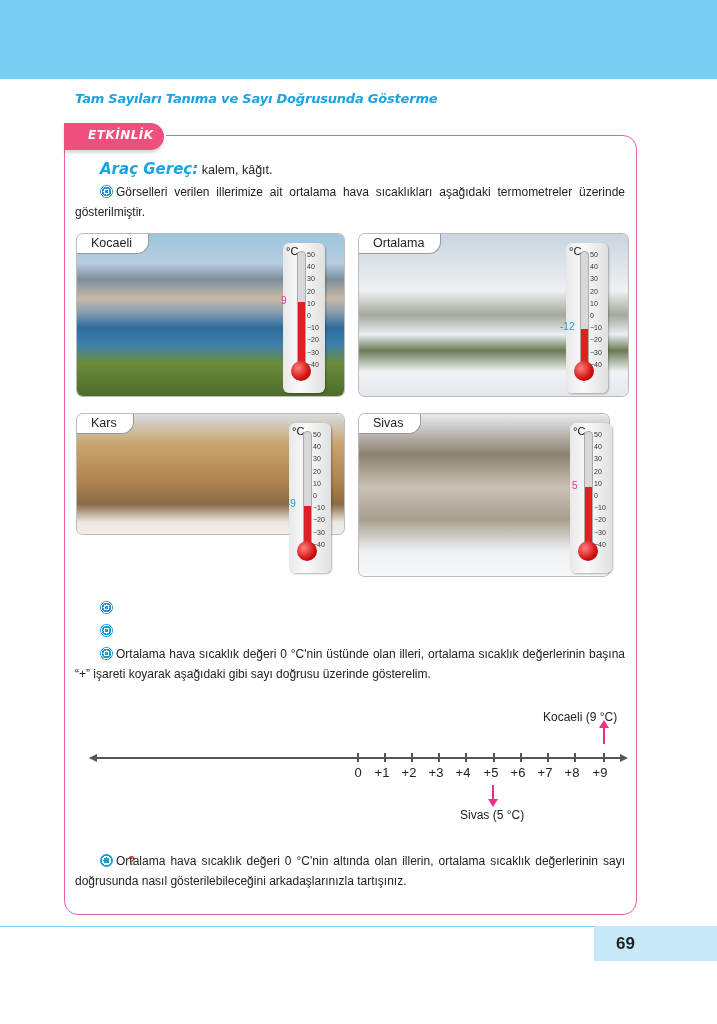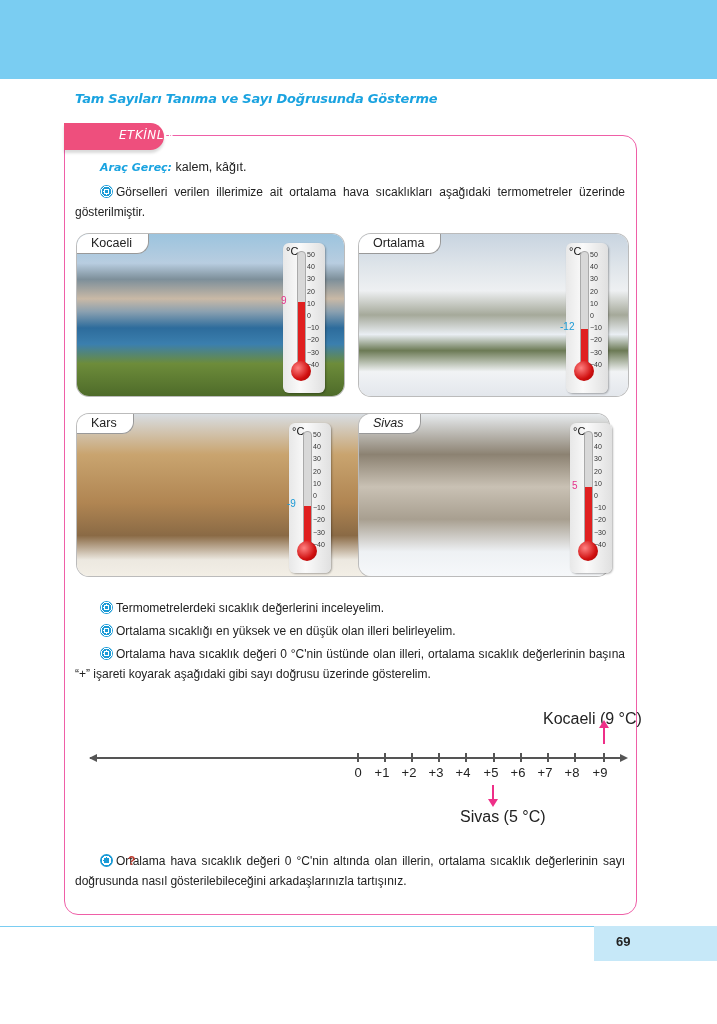--- a/index.html
+++ b/index.html
@@ -5,56 +5,56 @@
   html, body { margin:0; padding:0; }
   body { width:717px; height:1024px; background:#ffffff; position:relative; overflow:hidden;
          font-family:"Liberation Sans", sans-serif; color:#222; }
   .top-band { position:absolute; left:0; top:0; width:717px; height:79px; background:#7acdf2; }
   .section-title { position:absolute; left:75px; top:91px; font-size:13px; font-weight:bold; font-style:italic;
          color:#1aa3e0; font-family:"DejaVu Sans", sans-serif; letter-spacing:-0.2px; }
   .activity-box { position:absolute; left:64px; top:135px; width:573px; height:780px; border:1.5px solid #ef5fa7;
          border-radius:14px; box-sizing:border-box; }
   .activity-tab { position:absolute; left:64px; top:123px; width:100px; height:27px; background:#ee4f7d;
          border-radius:0 14px 14px 0; box-shadow:0 3px 3px rgba(0,0,0,0.15); }
-  .activity-tab span { position:absolute; left:24px; top:5px; color:#fff; font-weight:normal; font-style:italic;
-         font-size:12px; font-family:"DejaVu Sans", sans-serif; letter-spacing:0.5px;margin-left:31px; }
+  .activity-tab span { position:absolute; left:24px; top:5px; color:#fff; font-weight:bold; font-style:italic;
+         font-size:12px; font-family:"DejaVu Sans", sans-serif; letter-spacing:0.5px; }
   .tab-cover { position:absolute; left:62px; top:120px; width:104px; height:20px; background:#fff; }
   .materials { position:absolute; left:100px; top:160px; font-size:12.5px; }
-  .materials .lbl { color:#1aa3e0; font-weight:bold; font-style:italic; font-family:"DejaVu Sans", sans-serif; font-size:11px; }
+  .materials .lbl { color:#1aa3e0; font-weight:bold; font-style:italic; font-family:"DejaVu Sans", sans-serif; font-size:15px; }
   .para { position:absolute; font-size:12px; line-height:20px; text-align:justify; }
   .bullet { display:inline-block; width:13px; height:13px; border-radius:50%; vertical-align:-2px; margin-right:3px;
          background: radial-gradient(circle, #1a9ad6 0 1.5px, #fff 1.5px 3px, #1a9ad6 3px 4.5px, #fff 4.5px 5.5px, #1a9ad6 5.5px 6.5px); }
   .qbullet { display:inline-block; width:13px; height:13px; border-radius:50%; vertical-align:-2px; margin-right:3px; position:relative;
          background: radial-gradient(circle, #1a9ad6 0 3px, #fff 3px 4.5px, #1a9ad6 4.5px 6.5px); }
   .qbullet::after { content:"?"; position:absolute; left:3px; top:-3px; font-size:12px; font-weight:bold; color:#c0392b; }
-  .photo { position:absolute; border-radius:12px; overflow:hidden; box-shadow:0 0 0 1px #bbb; }
+  .photo { position:absolute; border-radius:6px; overflow:hidden; box-shadow:0 0 0 1px #bbb; }
   .city-label { position:absolute; left:0; top:0; background:#fff; border-radius:0 0 12px 0; padding:2px 16px 3px 14px;
          font-size:12.5px; border:1px solid #999; border-top:none; border-left:none; }
   .thermo { position:absolute; width:42px; height:150px; background:linear-gradient(90deg,#e8e8e8,#fafafa 40%,#e0e0e0);
          border-radius:6px; box-shadow:1px 1px 2px rgba(0,0,0,0.3); }
   .thermo .unit { position:absolute; left:3px; top:2px; font-size:11px; color:#111; }
   .thermo .tube { position:absolute; left:14px; top:8px; width:7px; height:115px; background:#d8d8d8; border:1px solid #aaa; border-radius:4px; }
   .thermo .fill { position:absolute; left:15px; width:7px; background:#e02020; }
   .thermo .bulb { position:absolute; left:8px; top:118px; width:20px; height:20px; border-radius:50%;
          background:radial-gradient(circle at 35% 35%, #ff8080, #d01010 60%, #900); }
   .thermo .scale { position:absolute; left:24px; top:6px; font-size:7px; line-height:12.2px; color:#333; }
   .thermo .val { position:absolute; font-size:10px; }
   .numline { position:absolute; left:90px; top:757px; width:535px; height:1.5px; background:#555; }
   .arrow-l { position:absolute; left:89px; top:754px; width:0; height:0; border-top:4px solid transparent; border-bottom:4px solid transparent; border-right:8px solid #555; }
   .arrow-r { position:absolute; left:620px; top:754px; width:0; height:0; border-top:4px solid transparent; border-bottom:4px solid transparent; border-left:8px solid #555; }
   .tick { position:absolute; top:753px; width:1.5px; height:9px; background:#555; }
   .tick-label { position:absolute; top:765px; font-size:13px; transform:translateX(-50%); white-space:nowrap; }
-  .marker { position:absolute; font-size:16px; white-space:nowrap; }
+  .marker { position:absolute; font-size:12px; white-space:nowrap; }
   .pink-up { position:absolute; left:603px; top:726px; width:2px; height:18px; background:#ee2f88; }
   .pink-up::before { content:""; position:absolute; left:-4px; top:-6px; border-left:5px solid transparent; border-right:5px solid transparent; border-bottom:8px solid #ee2f88; }
   .pink-down { position:absolute; left:492px; top:785px; width:2px; height:15px; background:#ee2f88; }
   .pink-down::after { content:""; position:absolute; left:-4px; bottom:-7px; border-left:5px solid transparent; border-right:5px solid transparent; border-top:8px solid #ee2f88; }
   .footer-line { position:absolute; left:0; top:926px; width:595px; height:1px; background:#7acdf2; }
   .page-box { position:absolute; left:594px; top:926px; width:123px; height:35px; background:#c6e8f8; }
-  .page-num { position:absolute; left:22px; top:8px; font-weight:bold; font-size:13px; }
+  .page-num { position:absolute; left:22px; top:8px; font-weight:bold; font-size:17px; }
 </style>
 </head>
 <body>
 
 <div class="top-band"></div>
 <div class="section-title">Tam Sayıları Tanıma ve Sayı Doğrusunda Gösterme</div>
 
 <div class="activity-box"></div>
 <div class="tab-cover"></div>
 <div class="activity-tab">
@@ -68,24 +68,24 @@
 <div class="para" style="left:75px; top:182px; width:550px; text-indent:25px;">
   <span class="bullet"></span><span>Görselleri verilen illerimize ait ortalama hava sıcaklıkları aşağıdaki termometreler üzerinde gösterilmiştir.</span>
 </div>
 
 <div class="photo" style="left:77px; top:234px; width:267px; height:162px; background:linear-gradient(180deg,#9cc4de 0%,#b8cde0 18%,#7d8f9a 28%,#c9b9a6 40%,#8aa0b0 48%,#2d6c9c 58%,#3b7fae 68%,#6d8c3a 80%,#4e6b2a 100%);">
   <div class="city-label">Kocaeli</div>
 </div>
 <div class="photo" style="left:359px; top:234px; width:269px; height:162px; background:linear-gradient(180deg,#c8d4e0 0%,#dfe5ea 20%,#eef0f2 35%,#a5a99a 50%,#e9eef3 62%,#6c7a55 72%,#f1f3f5 85%,#e3e7ec 100%);">
   <div class="city-label">Ortalama</div>
 </div>
-<div class="photo" style="left:77px; top:414px; width:267px; height:162px; background:linear-gradient(180deg,#d8dde2 0%,#c9a46f 25%,#b08552 55%,#8a6a45 75%,#ece8e0 90%,#f3efe6 100%);padding-left:44px;">
+<div class="photo" style="left:77px; top:414px; width:267px; height:120px; background:linear-gradient(180deg,#d8dde2 0%,#c9a46f 25%,#b08552 55%,#8a6a45 75%,#ece8e0 90%,#f3efe6 100%);">
   <div class="city-label">Kars</div>
 </div>
-<div class="photo" style="left:359px; top:414px; width:250px; height:162px; background:linear-gradient(180deg,#e7ebee 0%,#8c8272 25%,#c9c1b4 45%,#a89f90 65%,#eef1f4 85%,#f6f8fa 100%);font-style:italic;">
+<div class="photo" style="left:359px; top:414px; width:250px; height:162px; background:linear-gradient(180deg,#e7ebee 0%,#8c8272 25%,#c9c1b4 45%,#a89f90 65%,#eef1f4 85%,#f6f8fa 100%);">
   <div class="city-label">Sivas</div>
 </div>
 
 <div class="thermo" style="left:283px; top:243px;">
   <div class="unit">°C</div>
   <div class="tube"></div>
   <div class="fill" style="top:59px; height:64px;"></div>
   <div class="bulb"></div>
   <div class="scale">
     <div>50</div>
@@ -153,24 +153,24 @@
       <div>0</div>
       <div>−10</div>
       <div>−20</div>
       <div>−30</div>
       <div>−40</div>
   </div>
   <div class="val" style="left:2px; top:57px; color:#e5318b;">5</div>
 </div>
 
 <div class="para" style="left:75px; top:598px; width:550px; text-indent:25px;">
-  <span class="bullet"></span><span>Termometrelerdeki sıcaklık değerlerini inceleyelim.</span>
+  <span class="bullet"></span>
 </div>
 <div class="para" style="left:75px; top:621px; width:550px; text-indent:25px;">
-  <span class="bullet"></span><span>Ortalama sıcaklığı en yüksek ve en düşük olan illeri belirleyelim.</span>
+  <span class="bullet"></span>
 </div>
 <div class="para" style="left:75px; top:644px; width:550px; text-indent:25px;">
   <span class="bullet"></span><span>Ortalama hava sıcaklık değeri 0 °C'nin üstünde olan illeri, ortalama sıcaklık değerlerinin başına “+” işareti koyarak aşağıdaki gibi sayı doğrusu üzerinde gösterelim.</span>
 </div>
 
 <div class="marker" style="left:543px; top:710px;">Kocaeli (9 °C)</div>
 <div class="pink-up"></div>
 <div class="numline"></div>
 <div class="arrow-l"></div>
 <div class="arrow-r"></div>

